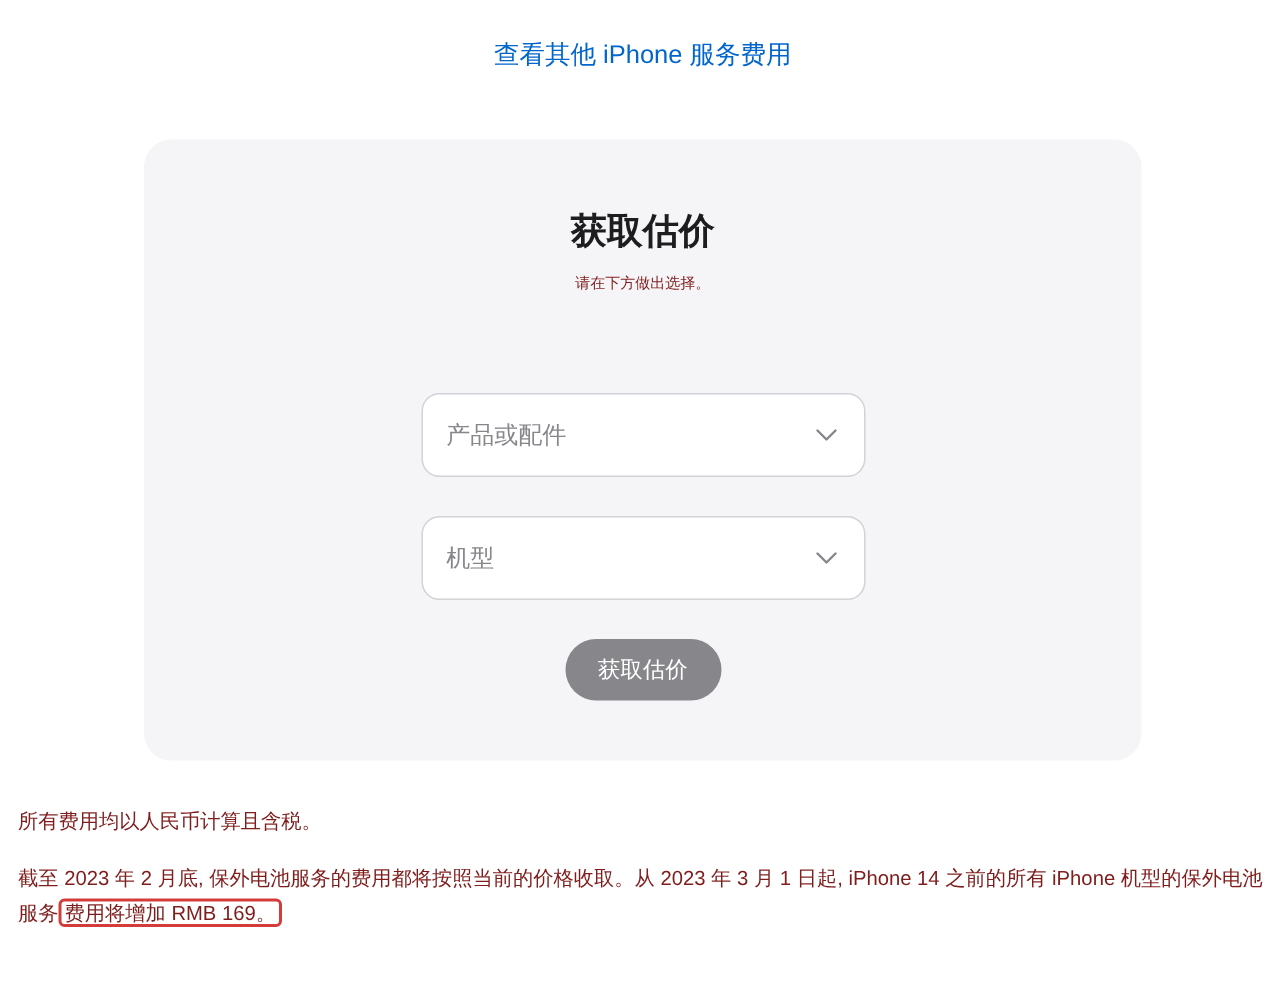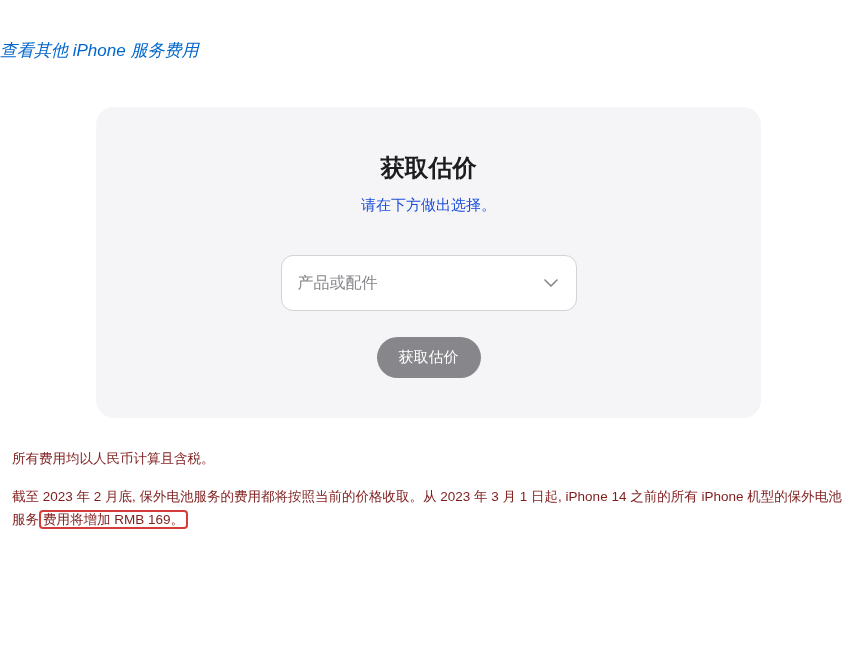--- a/index.html
+++ b/index.html
@@ -8,22 +8,22 @@
       box-sizing: border-box;
     }
     body {
       font-family: -apple-system, BlinkMacSystemFont, "Segoe UI", "Helvetica Neue", Arial, sans-serif;
       background: #fff;
       width: 857px;
       height: 663px;
       position: relative;
     }
     .top-link {
-      padding: 39px 0 20px;
-      font-style: italic;
+      text-align: center;
+      padding: 25px 0 20px;
     }
     .top-link a {
       color: #0066cc;
       text-decoration: none;
       font-size: 17px;
     }
     .card {
       background: #f5f5f7;
       border-radius: 18px;
       width: 665px;
@@ -31,23 +31,23 @@
       padding: 45px 40px 40px;
       text-align: center;
     }
     .card-title {
       font-size: 24px;
       font-weight: 600;
       color: #1d1d1f;
       margin-bottom: 12px;
     }
     .card-subtitle {
-      font-size: 15px;
-      color: #1d4ed8;
-      margin-bottom: 40px;
+      font-size: 10px;
+      color: #7f1d1d;
+      margin-bottom: 66px;
     }
     .select-wrapper {
       position: relative;
       width: 296px;
       margin: 14px auto 26px;
     }
     .select-box {
       width: 100%;
       height: 56px;
       background: #fff;
@@ -129,20 +129,30 @@
     <div class="select-box">
       <span>产品或配件</span>
       <span class="chevron">
         <svg width="14" height="8" viewBox="0 0 14 8">
             <path d="M1 1 L7 7 L13 1" stroke="#86868b" stroke-width="1.6" fill="none" stroke-linecap="round" stroke-linejoin="round"></path>
           </svg>
       </span>
     </div>
   </div>
 
+  <div class="select-wrapper">
+    <div class="select-box">
+      <span>机型</span>
+      <span class="chevron">
+        <svg width="14" height="8" viewBox="0 0 14 8">
+            <path d="M1 1 L7 7 L13 1" stroke="#86868b" stroke-width="1.6" fill="none" stroke-linecap="round" stroke-linejoin="round"></path>
+          </svg>
+      </span>
+    </div>
+  </div>
 
 
   <button class="submit-btn">获取估价</button>
 </div>
 
 <div class="disclaimer">
   <p>所有费用均以人民币计算且含税。</p>
   <p>
     <span>截至 2023 年 2 月底, 保外电池服务的费用都将按照当前的价格收取。从 2023 年 3 月 1 日起, iPhone 14 之前的所有 iPhone 机型的保外电池服务</span><span class="hl">费用将增加 RMB 169。</span>
   </p>

